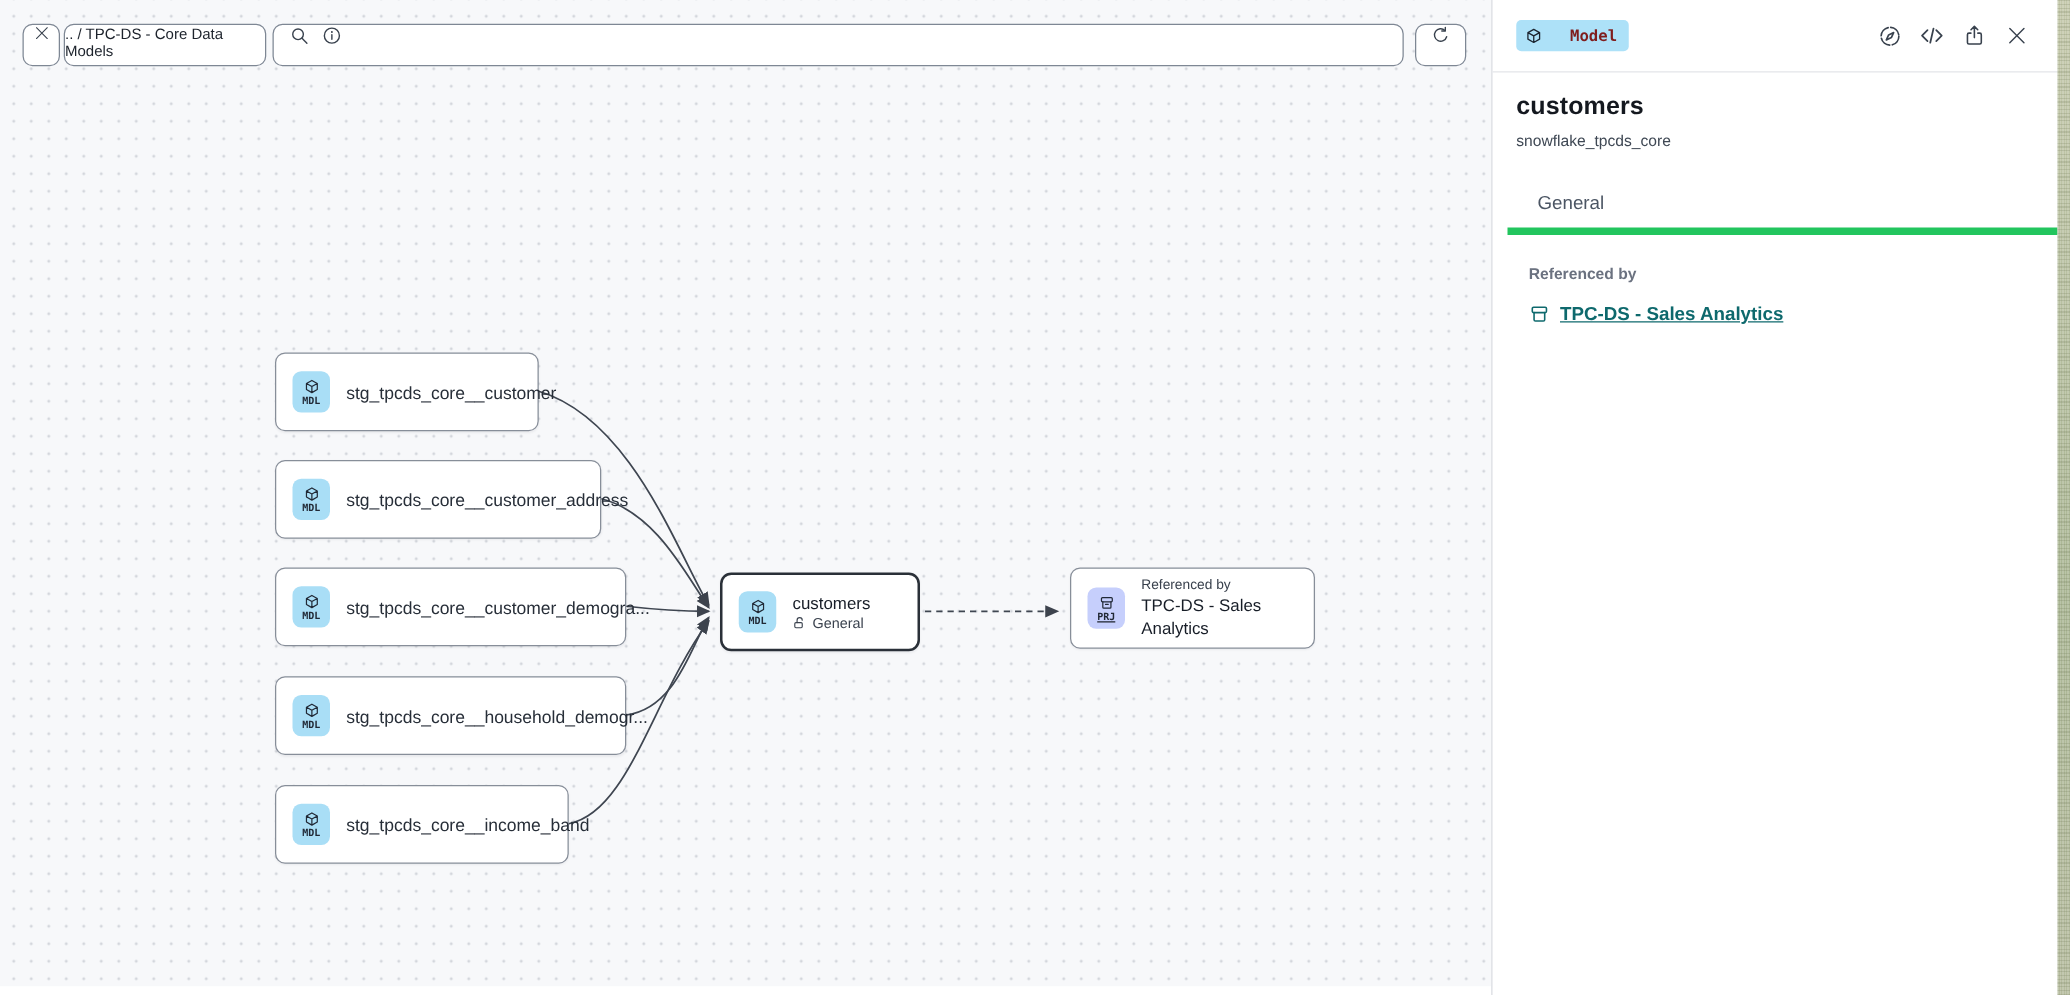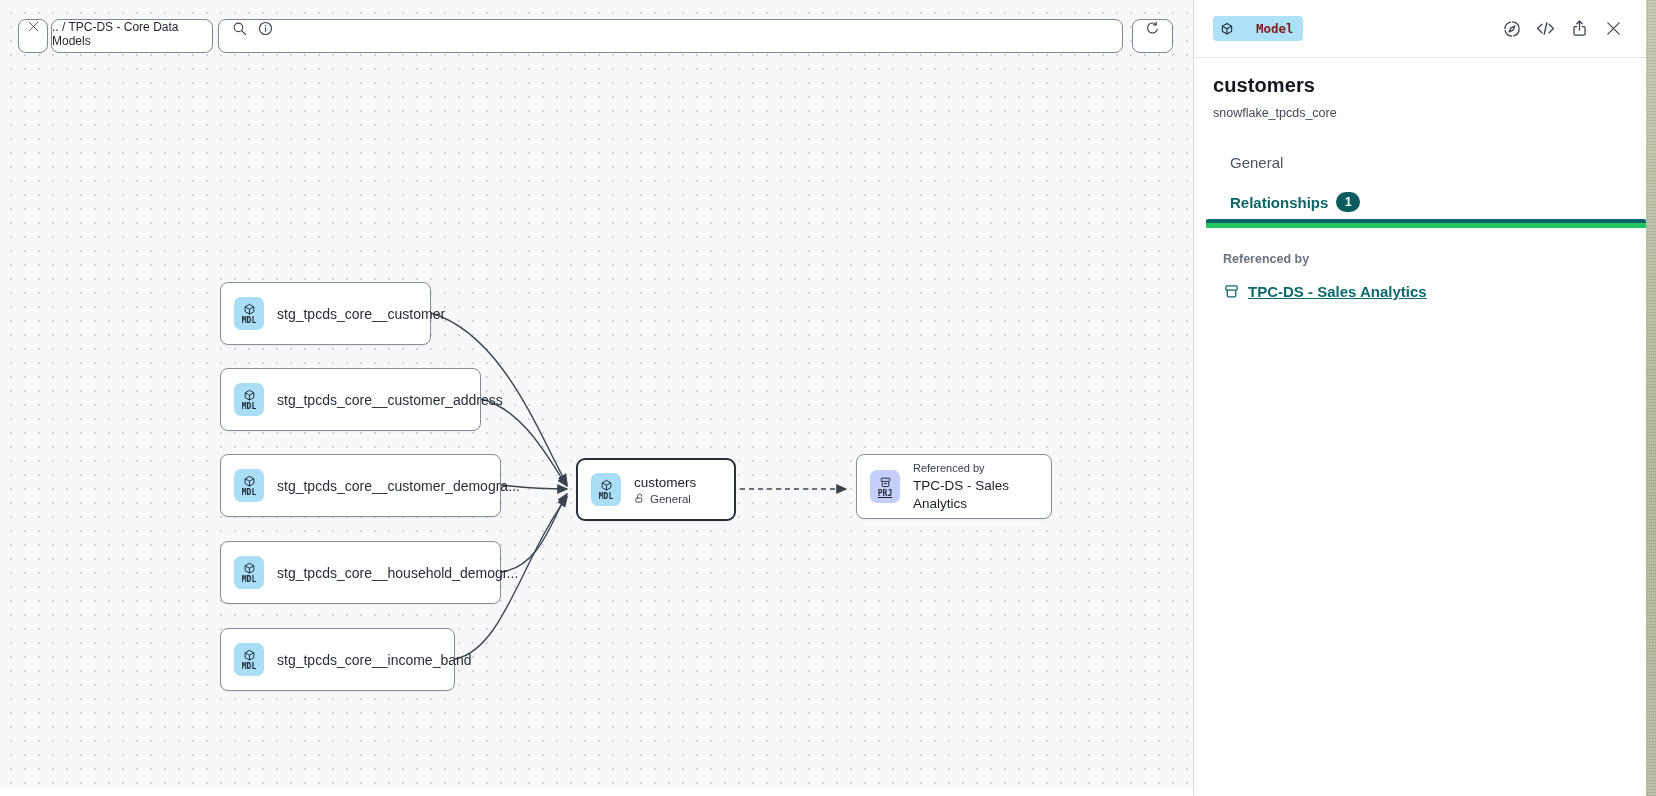--- a/index.html
+++ b/index.html
@@ -248,24 +248,20 @@
 
   <div class="panel-title-wrap">
     <div class="panel-title">customers</div>
     <div class="panel-subtitle">snowflake_tpcds_core</div>
   </div>
 
   <div class="tabs">
     <span class="tab">
       <span>General</span>
     </span>
-    <span class="tab active">
-      <span>Relationships</span>
-      <span class="count-badge">1</span>
-    </span>
   </div>
 
   <div class="section">
     <div class="section-label">Referenced by</div>
     <div class="ref-link-row">
       <svg width="17" height="17" viewBox="0 0 24 24">
           <rect x="4" y="4" width="16" height="6" rx="1.5" fill="none" stroke="#0e696d" stroke-width="1.8"></rect>
           <path d="M6 10v8a1.5 1.5 0 0 0 1.5 1.5h9A1.5 1.5 0 0 0 18 18v-8" fill="none" stroke="#0e696d" stroke-width="1.8" stroke-linecap="round"></path>
         </svg>
       <a class="ref-link">TPC-DS - Sales Analytics</a>

